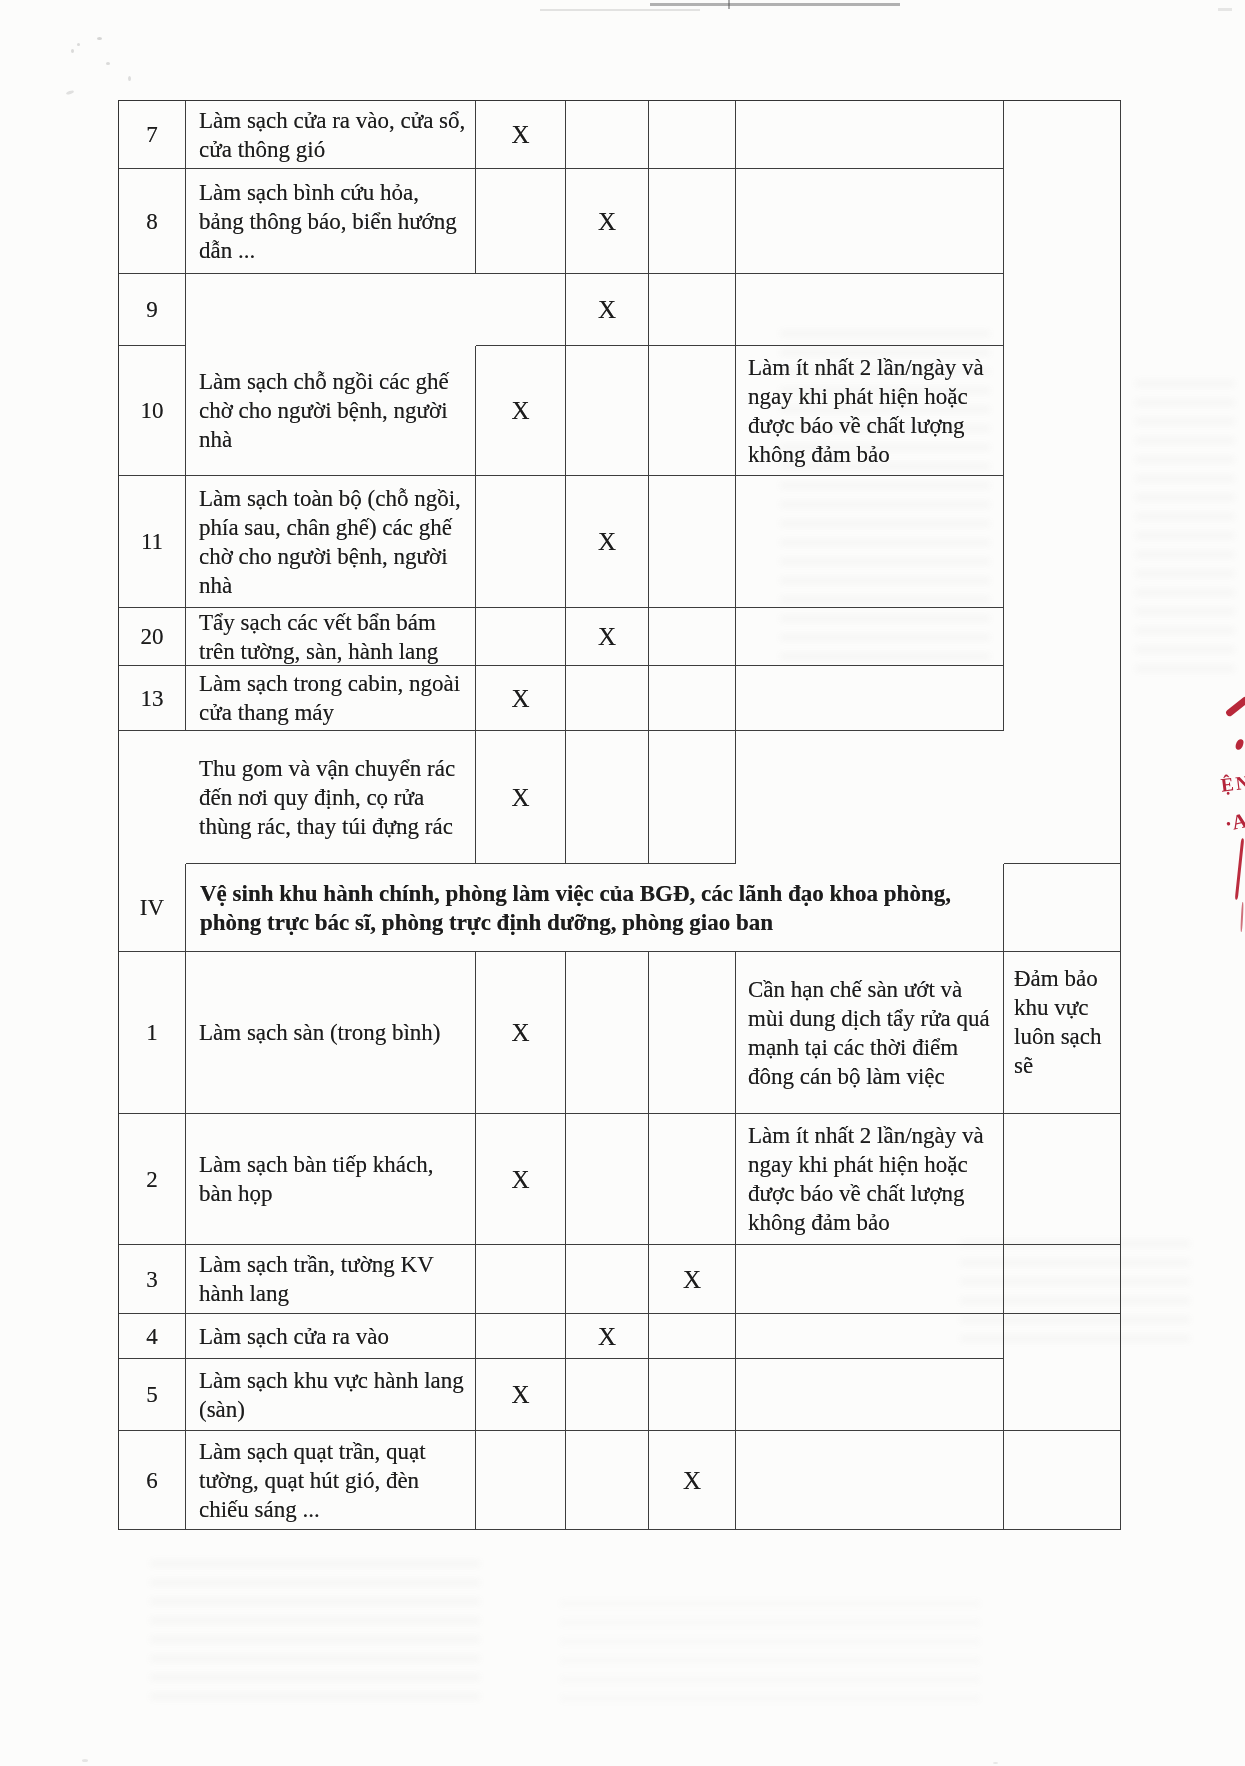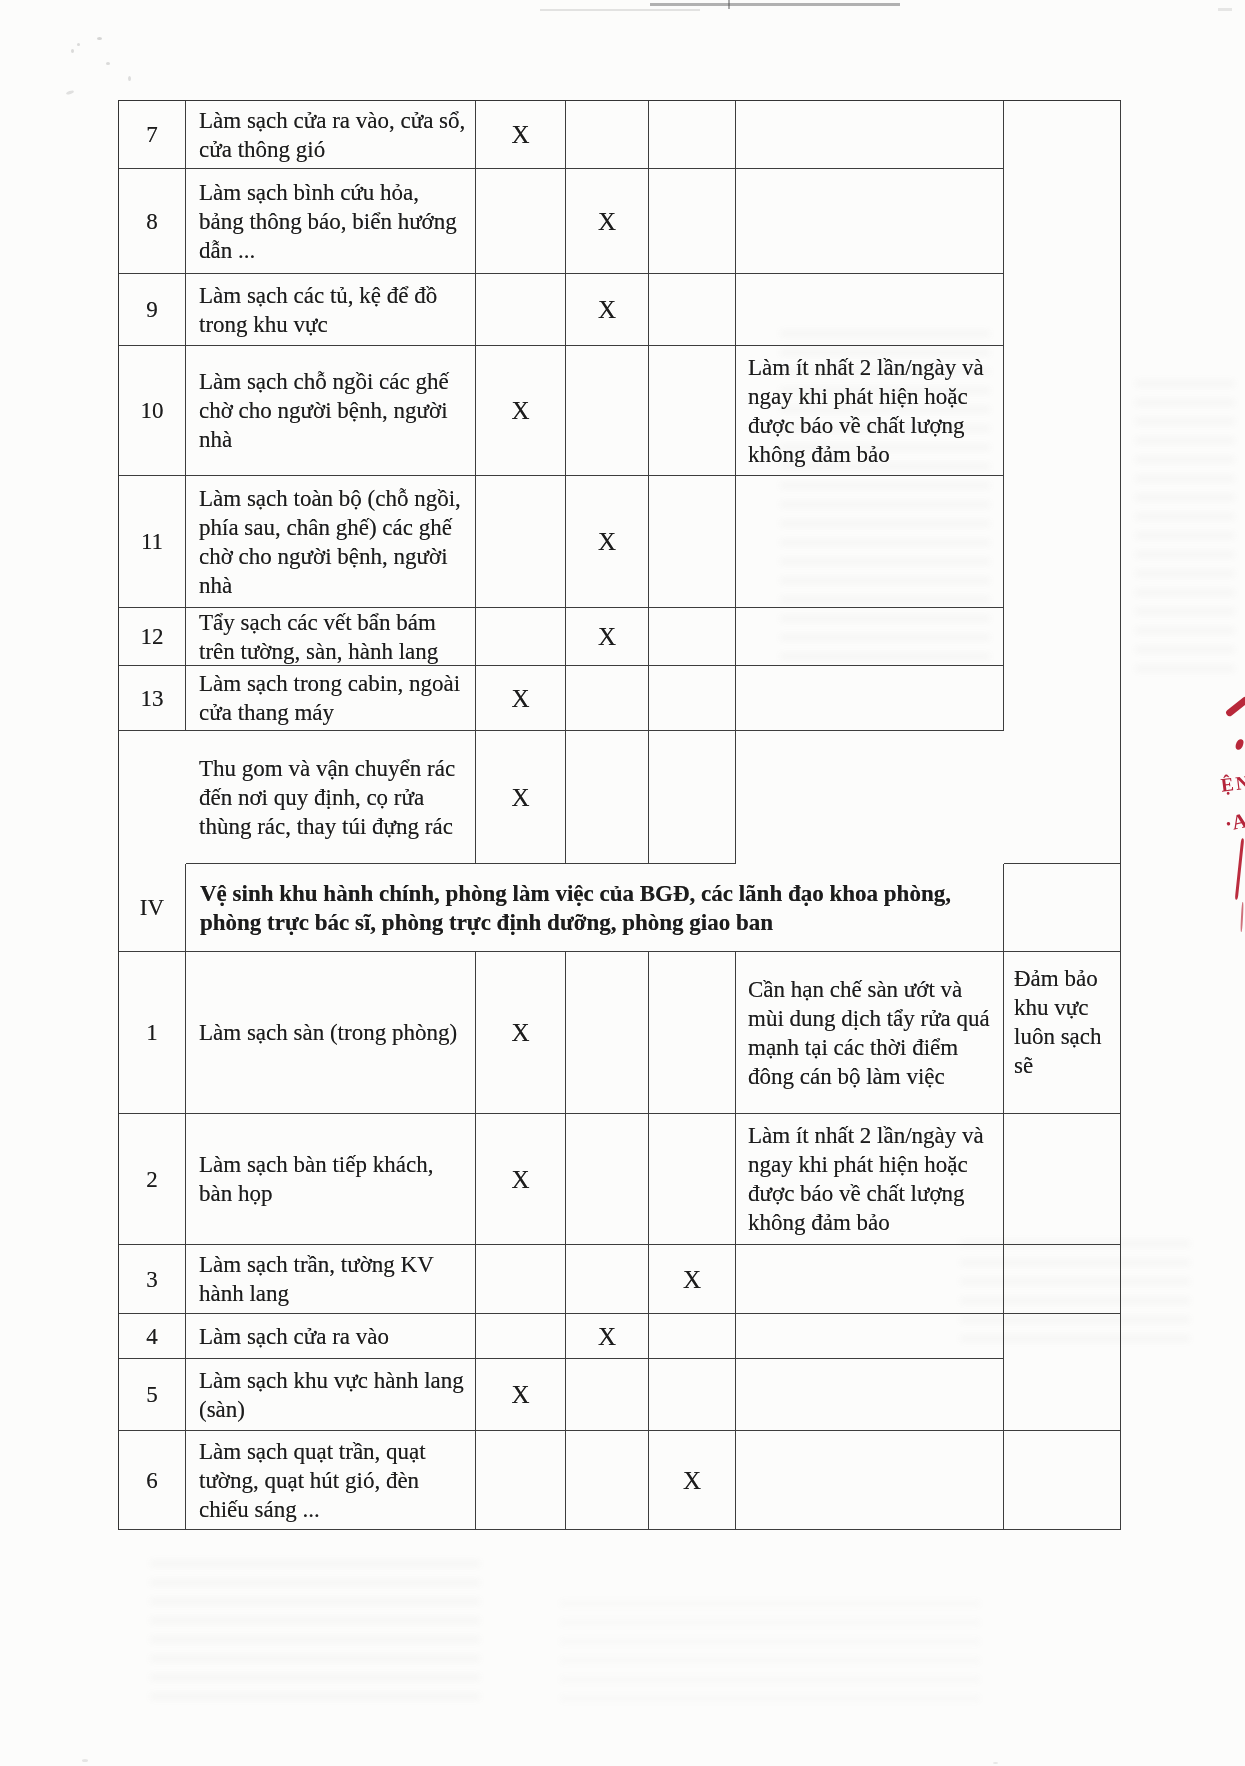--- a/index.html
+++ b/index.html
@@ -73,41 +73,40 @@
     <div class="cell note" style="grid-area:1/6"></div>
 
     <div class="cell num" style="grid-area:2/1">8</div>
     <div class="cell task" style="grid-area:2/2">Làm sạch bình cứu hỏa, bảng thông báo, biển hướng dẫn ...</div>
     <div class="cell mark" style="grid-area:2/3"></div>
     <div class="cell mark" style="grid-area:2/4">X</div>
     <div class="cell mark" style="grid-area:2/5"></div>
     <div class="cell note" style="grid-area:2/6"></div>
 
     <div class="cell num" style="grid-area:3/1">9</div>
-    <div class="cell task" style="grid-area:3/2">Làm sạch các tủ, kệ để đồ trong khu vực</div>
     <div class="cell mark" style="grid-area:3/3"></div>
     <div class="cell mark" style="grid-area:3/4">X</div>
     <div class="cell mark" style="grid-area:3/5"></div>
     <div class="cell note" style="grid-area:3/6"></div>
 
     <div class="cell num" style="grid-area:4/1">10</div>
     <div class="cell task" style="grid-area:4/2">Làm sạch chỗ ngồi các ghế chờ cho người bệnh, người nhà</div>
     <div class="cell mark" style="grid-area:4/3">X</div>
     <div class="cell mark" style="grid-area:4/4"></div>
     <div class="cell mark" style="grid-area:4/5"></div>
     <div class="cell note" style="grid-area:4/6">Làm ít nhất 2 lần/ngày và ngay khi phát hiện hoặc được báo về chất lượng không đảm bảo</div>
 
     <div class="cell num" style="grid-area:5/1">11</div>
     <div class="cell task" style="grid-area:5/2">Làm sạch toàn bộ (chỗ ngồi, phía sau, chân ghế) các ghế chờ cho người bệnh, người nhà</div>
     <div class="cell mark" style="grid-area:5/3"></div>
     <div class="cell mark" style="grid-area:5/4">X</div>
     <div class="cell mark" style="grid-area:5/5"></div>
     <div class="cell note" style="grid-area:5/6"></div>
 
-    <div class="cell num" style="grid-area:6/1">12</div>
+    <div class="cell num" style="grid-area:6/1">20</div>
     <div class="cell task" style="grid-area:6/2">Tẩy sạch các vết bẩn bám trên tường, sàn, hành lang</div>
     <div class="cell mark" style="grid-area:6/3"></div>
     <div class="cell mark" style="grid-area:6/4">X</div>
     <div class="cell mark" style="grid-area:6/5"></div>
     <div class="cell note" style="grid-area:6/6"></div>
 
     <div class="cell num" style="grid-area:7/1">13</div>
     <div class="cell task" style="grid-area:7/2">Làm sạch trong cabin, ngoài cửa thang máy</div>
     <div class="cell mark" style="grid-area:7/3">X</div>
     <div class="cell mark" style="grid-area:7/4"></div>
@@ -119,21 +118,21 @@
     <div class="cell mark" style="grid-area:8/4"></div>
     <div class="cell mark" style="grid-area:8/5"></div>
 
     <div class="cell extra" style="grid-area:1/7/9/8"></div>
 
     <div class="cell num sec-no" style="grid-area:9/1">IV</div>
     <div class="cell sec-title" style="grid-area:9/2/10/7">Vệ sinh khu hành chính, phòng làm việc của BGĐ, các lãnh đạo khoa phòng, phòng trực bác sĩ, phòng trực định dưỡng, phòng giao ban</div>
     <div class="cell extra" style="grid-area:9/7"></div>
 
     <div class="cell num" style="grid-area:10/1">1</div>
-    <div class="cell task" style="grid-area:10/2">Làm sạch sàn (trong phòng)</div>
+    <div class="cell task" style="grid-area:10/2">Làm sạch sàn (trong bình)</div>
     <div class="cell mark" style="grid-area:10/3">X</div>
     <div class="cell mark" style="grid-area:10/4"></div>
     <div class="cell mark" style="grid-area:10/5"></div>
     <div class="cell note" style="grid-area:10/6">Cần hạn chế sàn ướt và mùi dung dịch tẩy rửa quá mạnh tại các thời điểm đông cán bộ làm việc</div>
     <div class="cell extra" style="grid-area:10/7">Đảm bảo khu vực luôn sạch sẽ</div>
 
     <div class="cell num" style="grid-area:11/1">2</div>
     <div class="cell task" style="grid-area:11/2">Làm sạch bàn tiếp khách, bàn họp</div>
     <div class="cell mark" style="grid-area:11/3">X</div>
     <div class="cell mark" style="grid-area:11/4"></div>

